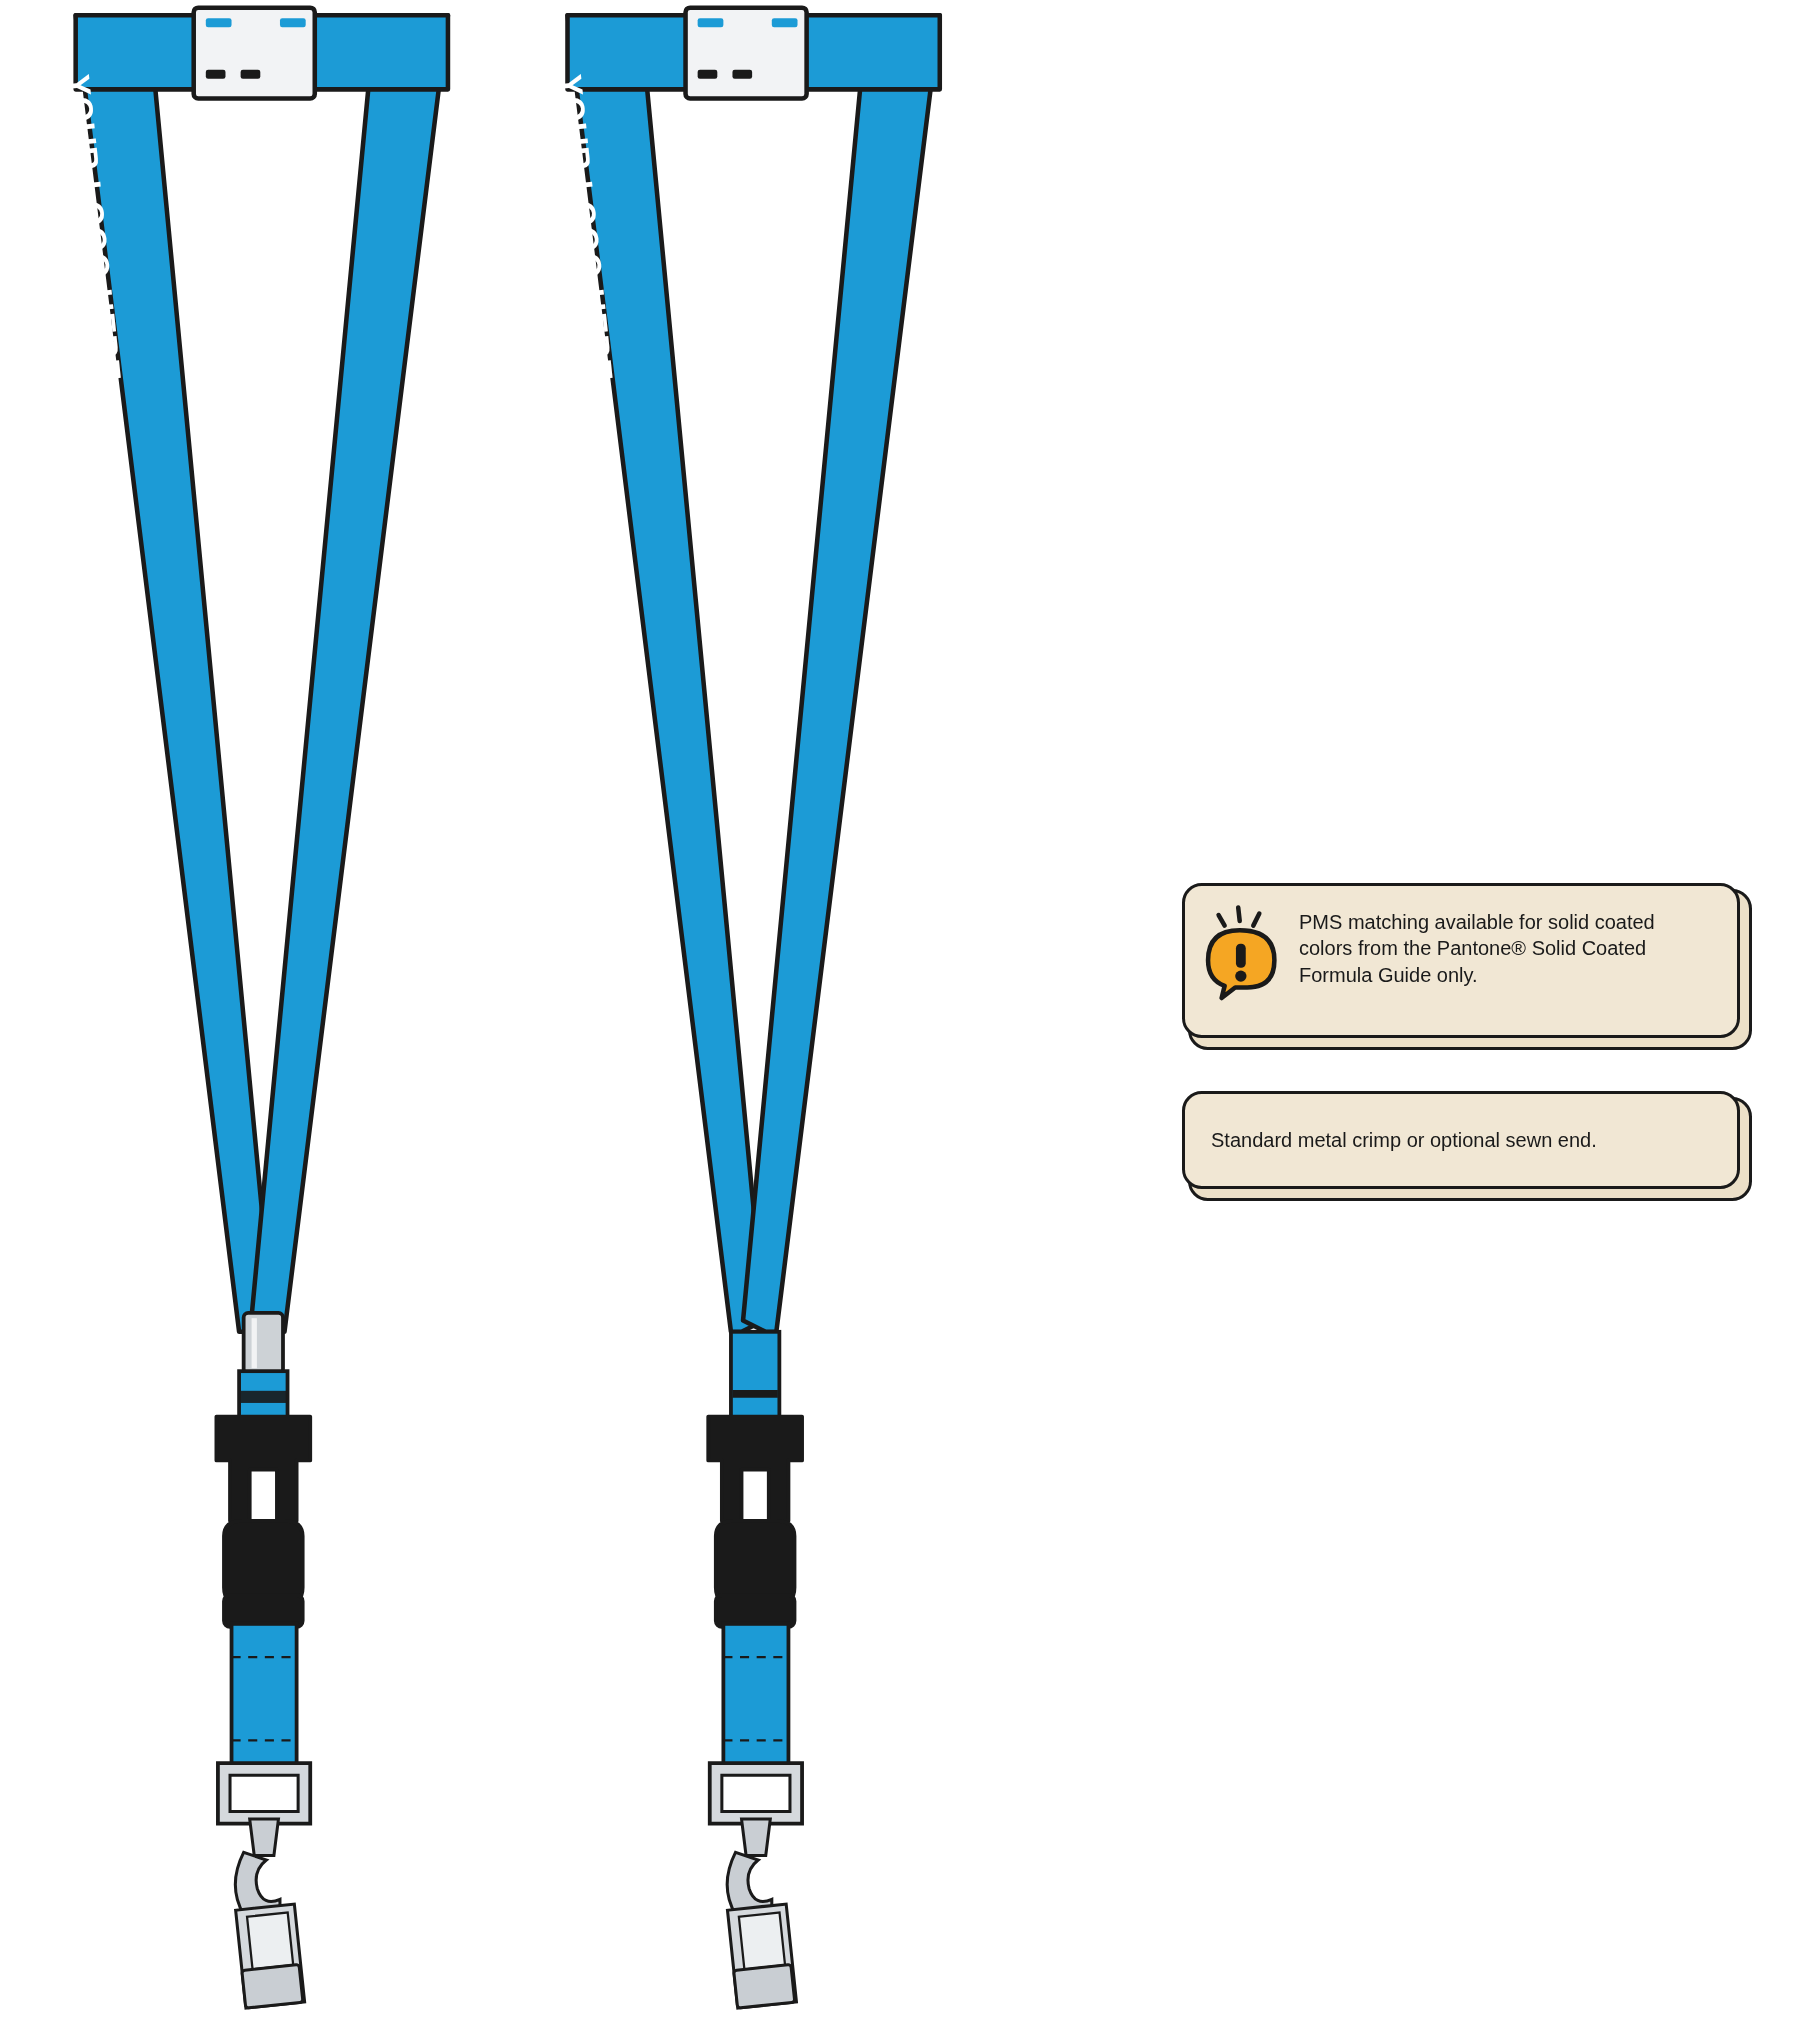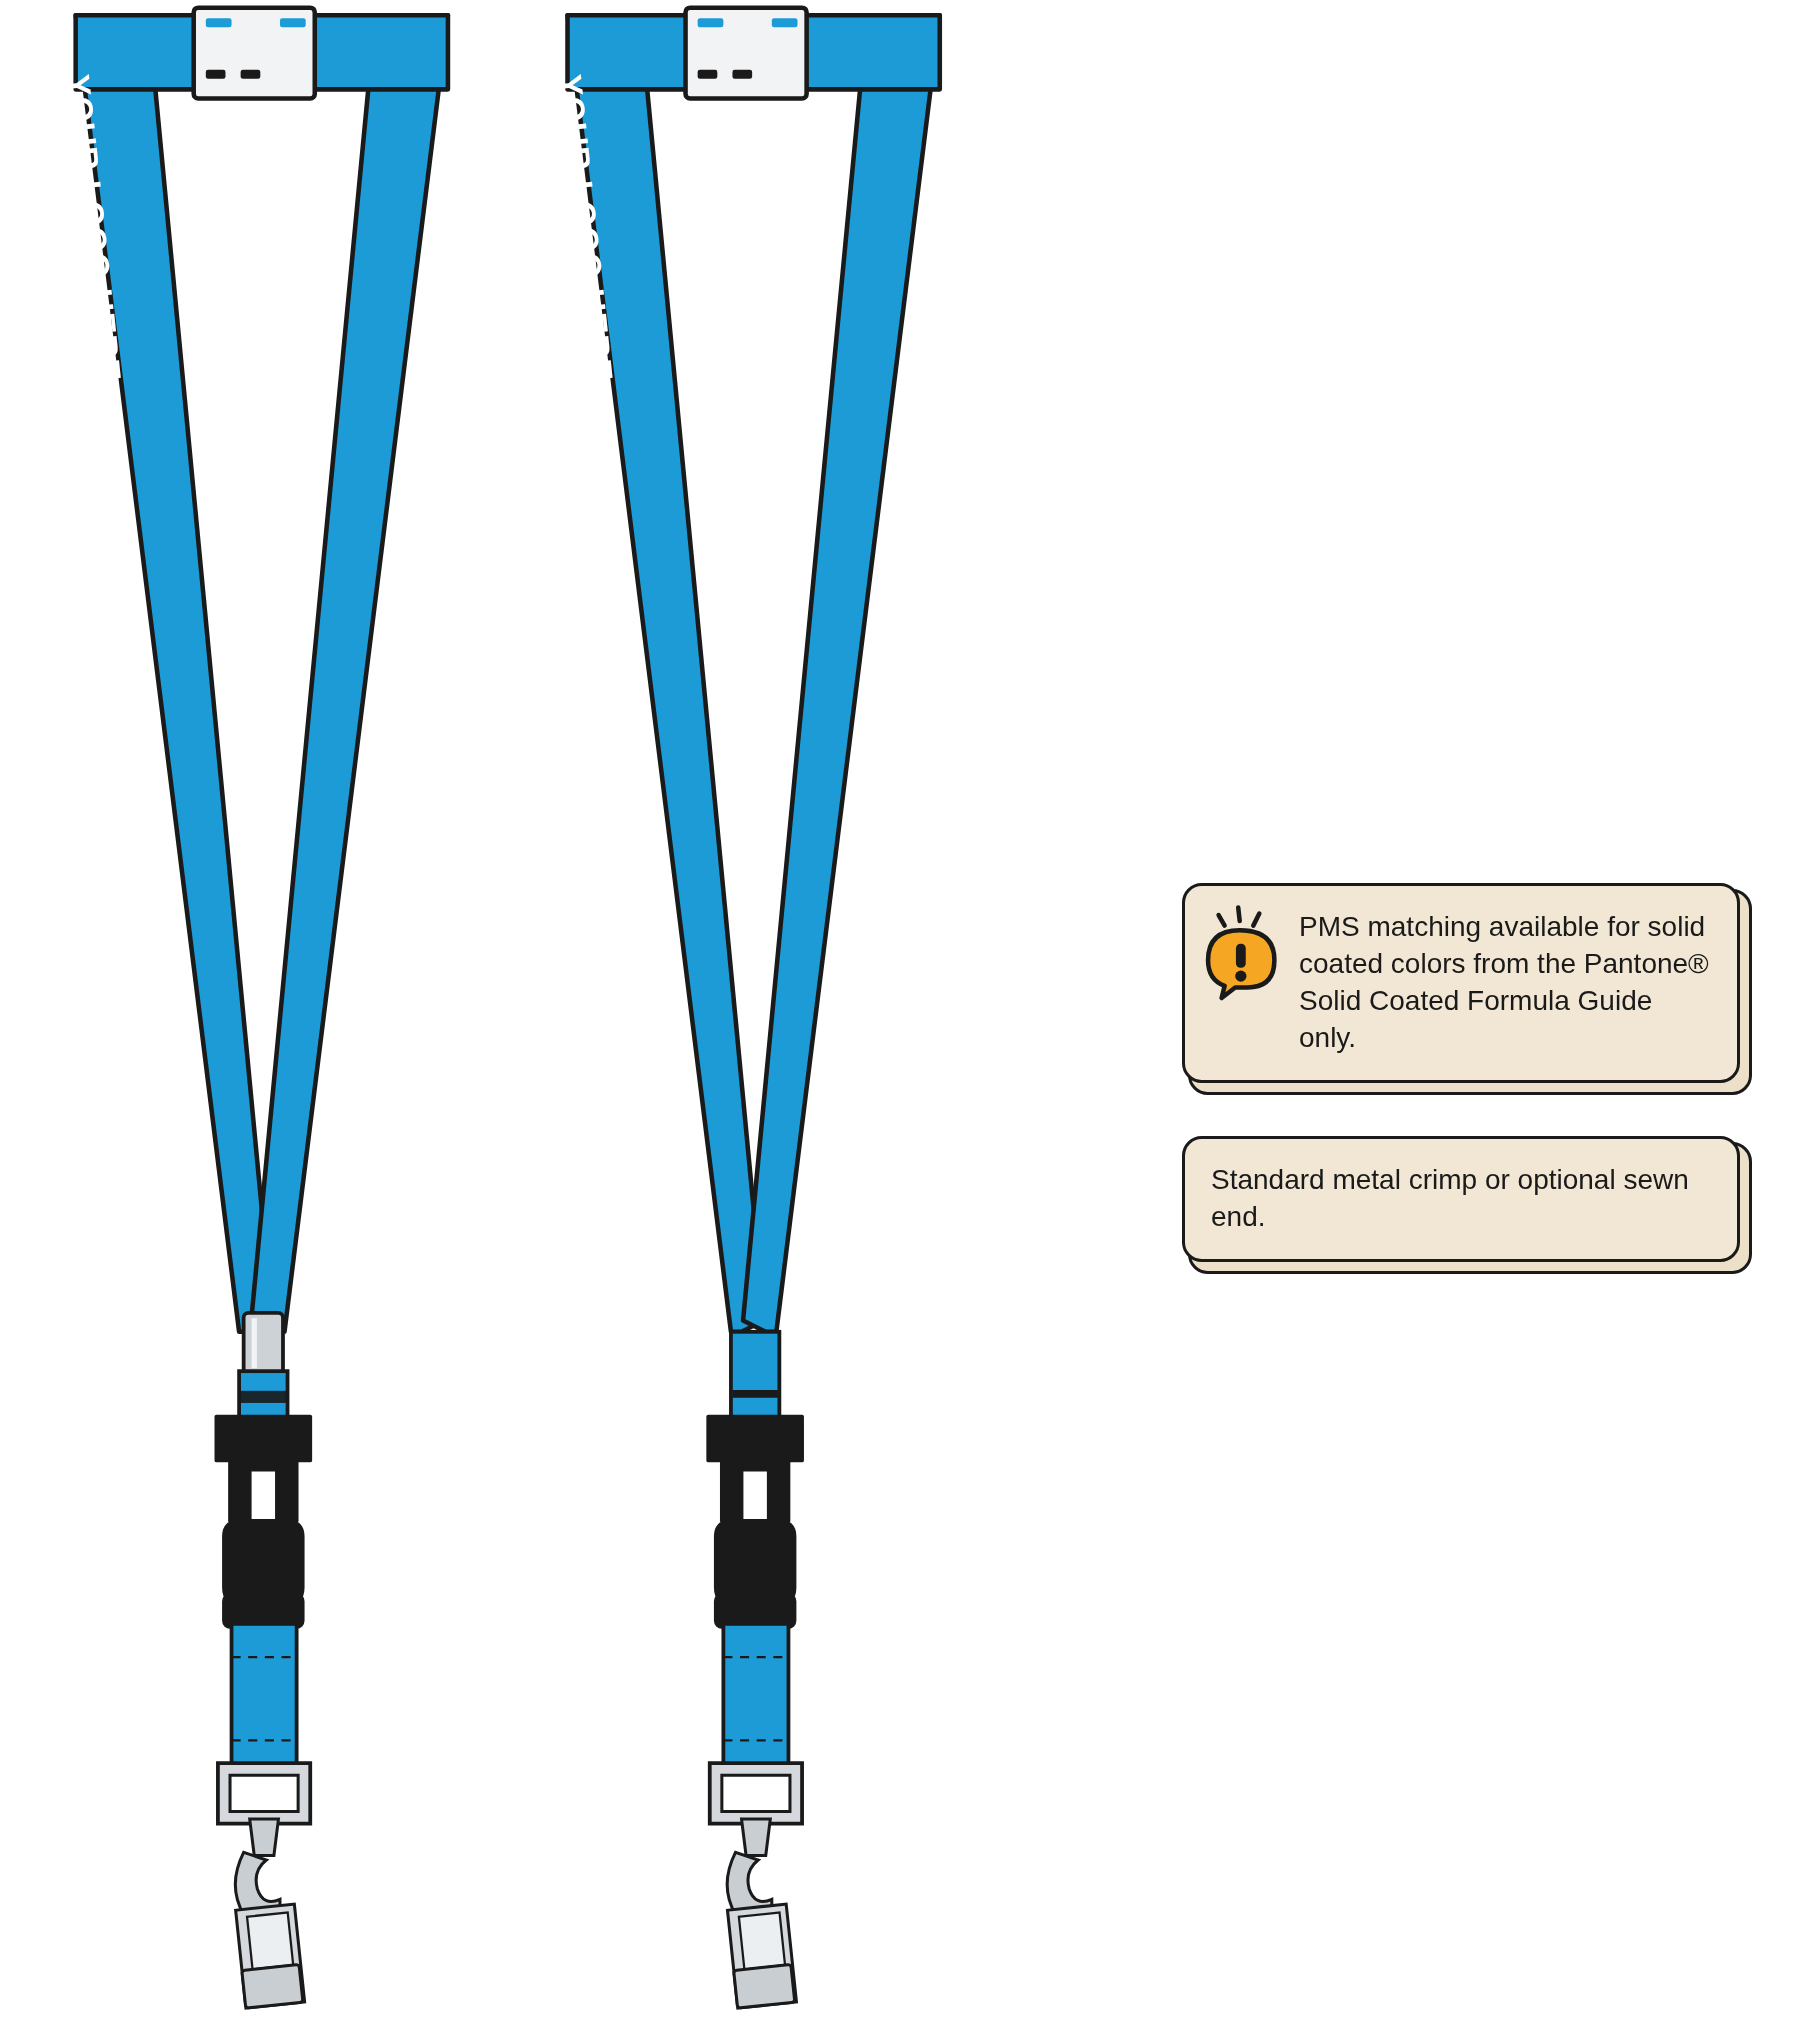--- a/index.html
+++ b/index.html
@@ -43,21 +43,21 @@
   .note-inner {
     position: relative;
     background: #f1e7d4;
     border: 3px solid #1a1a1a;
     border-radius: 19.7px;
     box-sizing: border-box;
     padding: 23px 26px 23px 26px;
     transform: translate(-9px, -9px);
   }
   .note-text {
-    font-size: 28px;
+    font-size: 20px;
     line-height: 1.32;
     color: #1a1a1a;
     font-family: "Liberation Sans", sans-serif;
     white-space: pre-line;
   }
   .note-with-icon .note-inner {
     padding-left: 114px;
     min-height: 155px;
   }
   .alert-icon {

